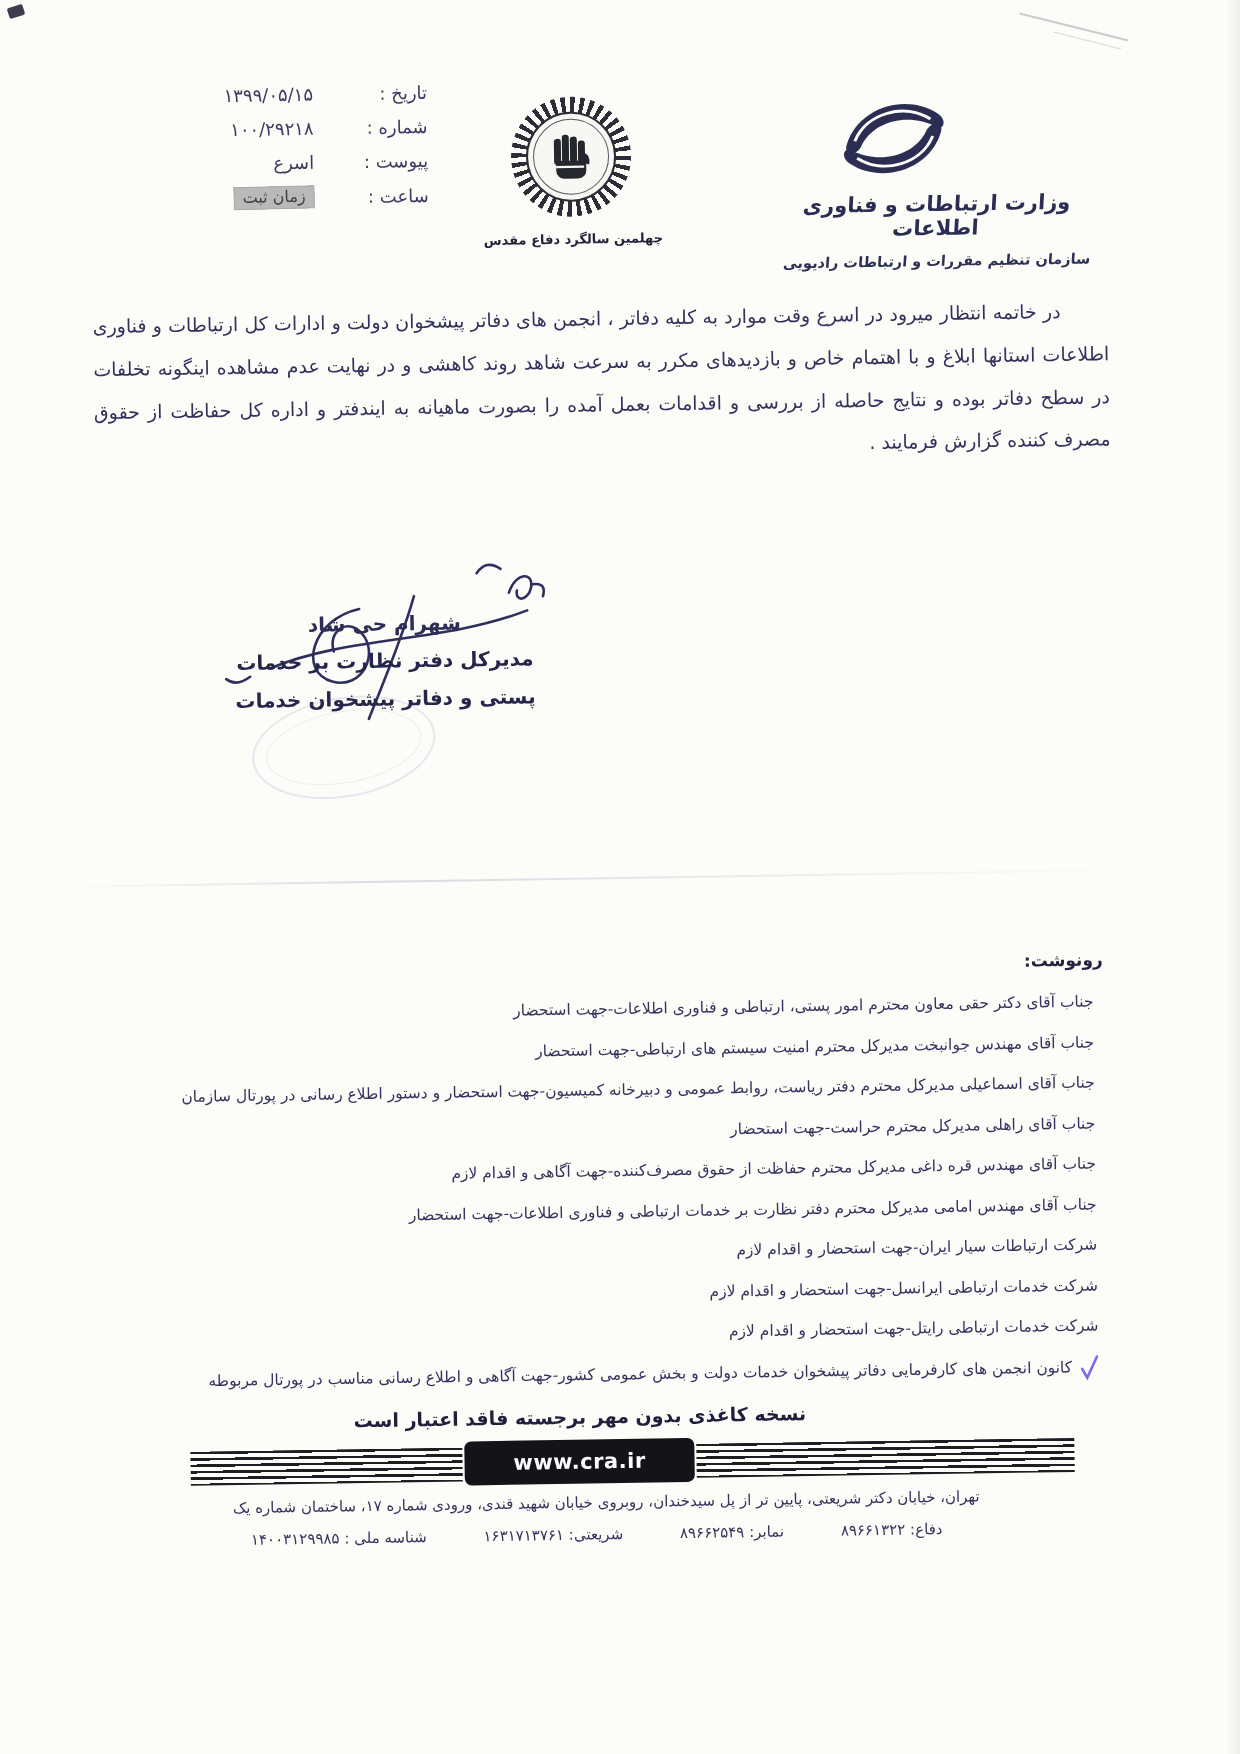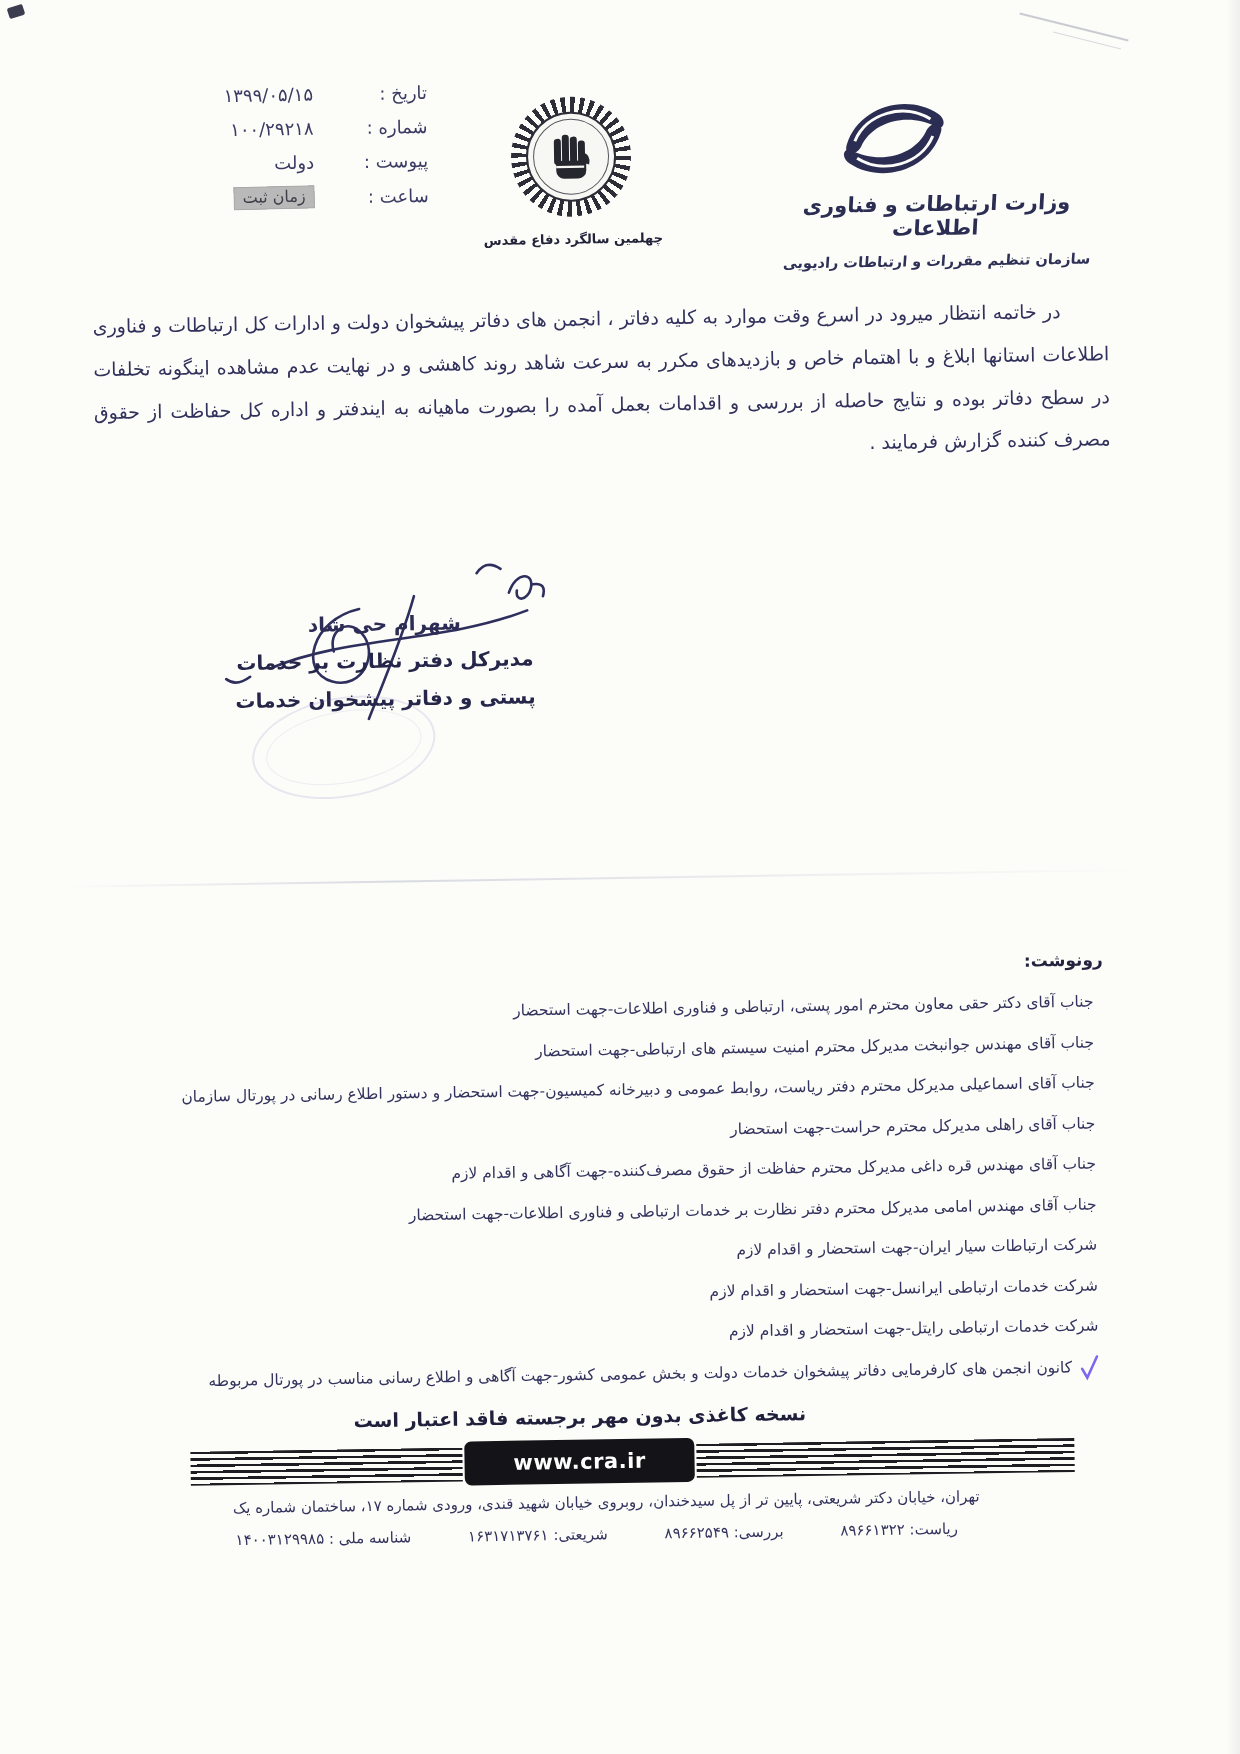--- a/index.html
+++ b/index.html
@@ -99,21 +99,21 @@
       <div class="meta-row">
         <span class="meta-label">تاریخ :</span>
         <span class="meta-value">۱۳۹۹/۰۵/۱۵</span>
       </div>
       <div class="meta-row">
         <span class="meta-label">شماره :</span>
         <span class="meta-value">۱۰۰/۲۹۲۱۸</span>
       </div>
       <div class="meta-row">
         <span class="meta-label">پیوست :</span>
-        <span class="meta-value">دولت</span>
+        <span class="meta-value">اسرع</span>
       </div>
       <div class="meta-row">
         <span class="meta-label">ساعت :</span>
         <span class="meta-value stamp-box">زمان ثبت</span>
       </div>
     </div>
 
     <div class="emblem">
       <div class="emblem-inner">
         <svg width="42" height="52" viewBox="0 0 42 52">
@@ -186,25 +186,25 @@
       </div>
     </div>
 
     <div class="notice">نسخه کاغذی بدون مهر برجسته فاقد اعتبار است</div>
     <div class="hatch hatch-left"></div>
     <div class="web-bar">www.cra.ir</div>
     <div class="hatch hatch-right"></div>
     <div class="address">تهران، خیابان دکتر شریعتی، پایین تر از پل سیدخندان، روبروی خیابان شهید قندی، ورودی شماره ۱۷، ساختمان شماره یک</div>
     <div class="contact">
       <span class="group">
-        <span>ریاست:</span>
+        <span>دفاع:</span>
         <span>۸۹۶۶۱۳۲۲</span>
       </span>
       <span class="group">
-        <span>بررسی:</span>
+        <span>نمابر:</span>
         <span>۸۹۶۶۲۵۴۹</span>
       </span>
       <span class="group">
         <span>شریعتی:</span>
         <span>۱۶۳۱۷۱۳۷۶۱</span>
       </span>
       <span class="group">
         <span>شناسه ملی :</span>
         <span>۱۴۰۰۳۱۲۹۹۸۵</span>
       </span>

